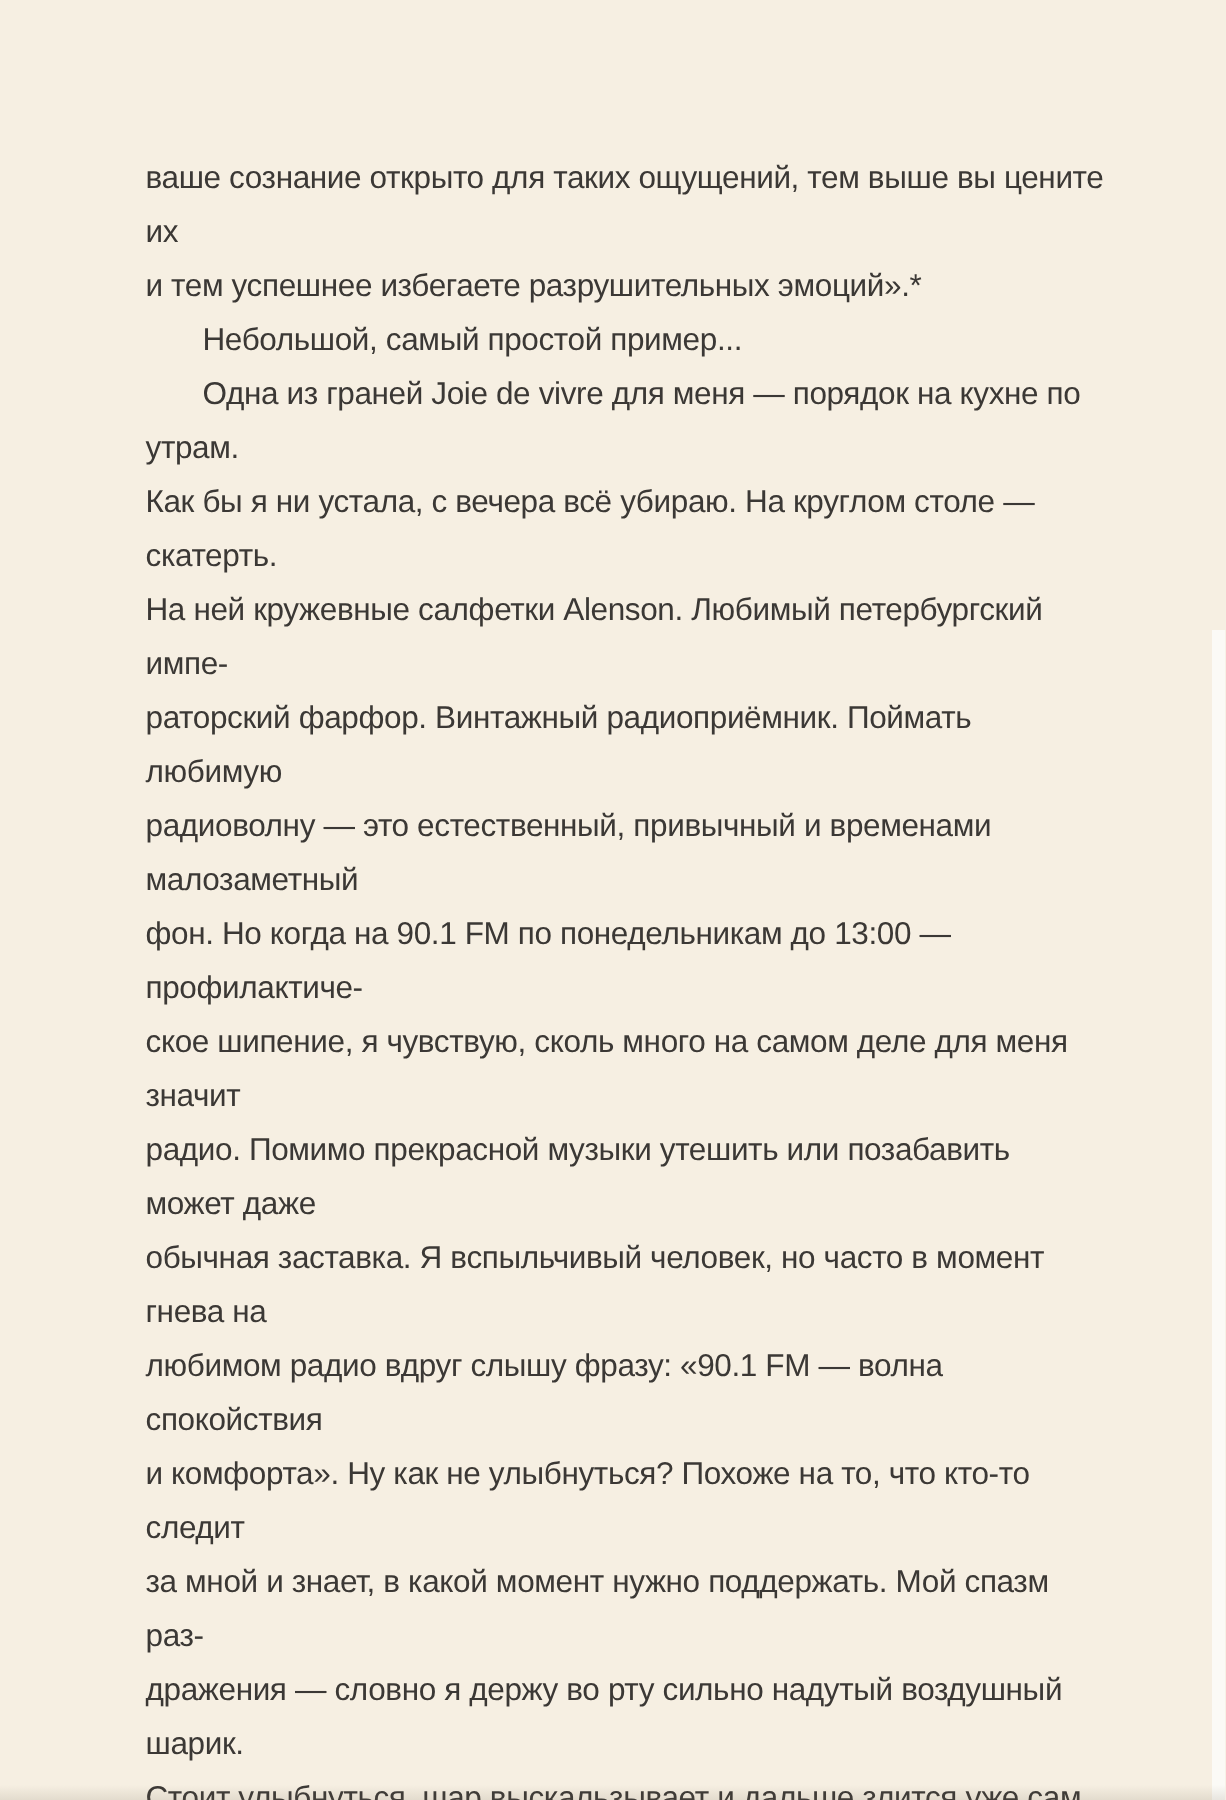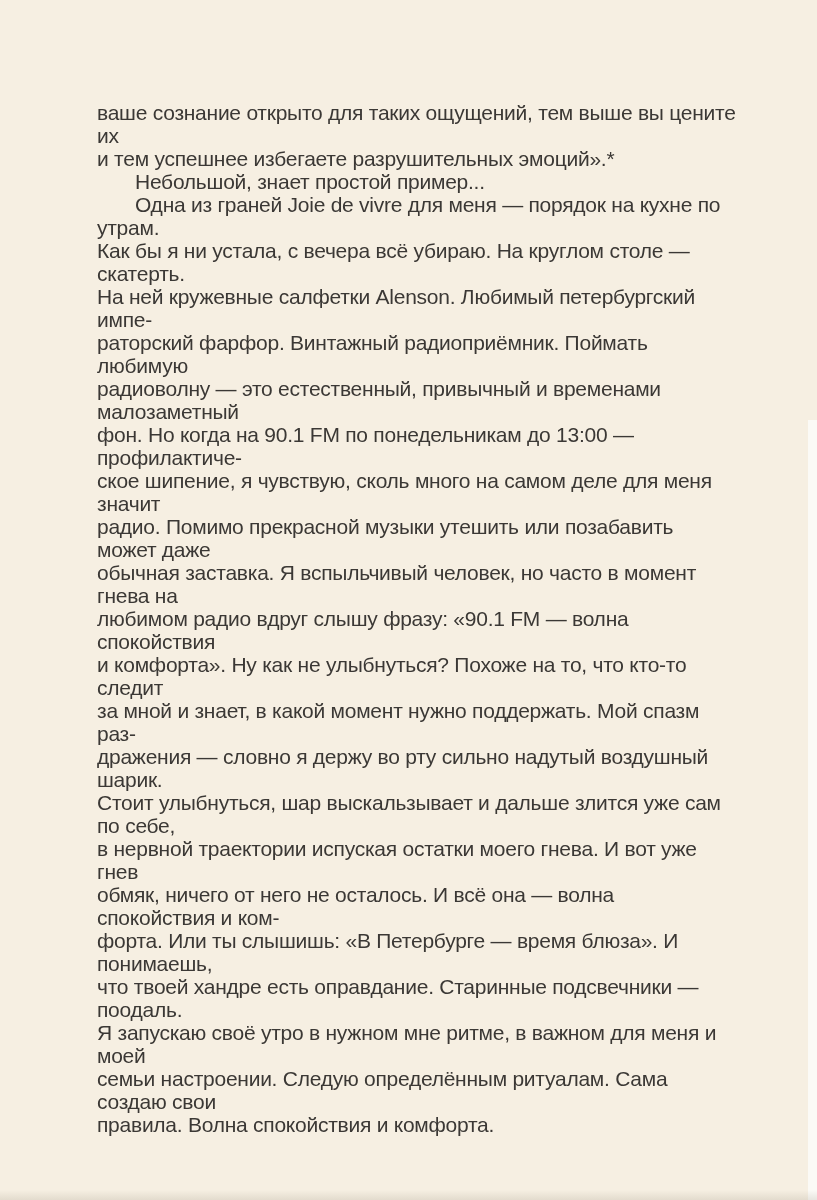--- a/index.html
+++ b/index.html
@@ -39,40 +39,40 @@
   .text-block {
     position: absolute;
     left: 97px;
     top: 101px;
     width: 640px;
     color: #3b3835;
   }
   .body {
     margin: 0;
     font-size: 21px;
-    line-height: 23px;
+    line-height: 36px;
     letter-spacing: -0.25px;
     white-space: pre-line;
     color: #3b3835;
   }
   .indent {
     text-indent: 38px;
   }
 </style>
 </head>
 <body>
 
 <div class="book-page">
 
   <div class="text-block">
 
     <p class="body">ваше сознание открыто для таких ощущений, тем выше вы цените их
 и тем успешнее избегаете разрушительных эмоций».*</p>
 
-    <p class="body indent">Небольшой, знает простой пример...</p>
+    <p class="body indent">Небольшой, самый простой пример...</p>
 
     <p class="body indent">Одна из граней Joie de vivre для меня — порядок на кухне по утрам.
 Как бы я ни устала, с вечера всё убираю. На круглом столе — скатерть.
 На ней кружевные салфетки Alenson. Любимый петербургский импе-
 раторский фарфор. Винтажный радиоприёмник. Поймать любимую
 радиоволну — это естественный, привычный и временами малозаметный
 фон. Но когда на 90.1 FM по понедельникам до 13:00 — профилактиче-
 ское шипение, я чувствую, сколь много на самом деле для меня значит
 радио. Помимо прекрасной музыки утешить или позабавить может даже
 обычная заставка. Я вспыльчивый человек, но часто в момент гнева на

